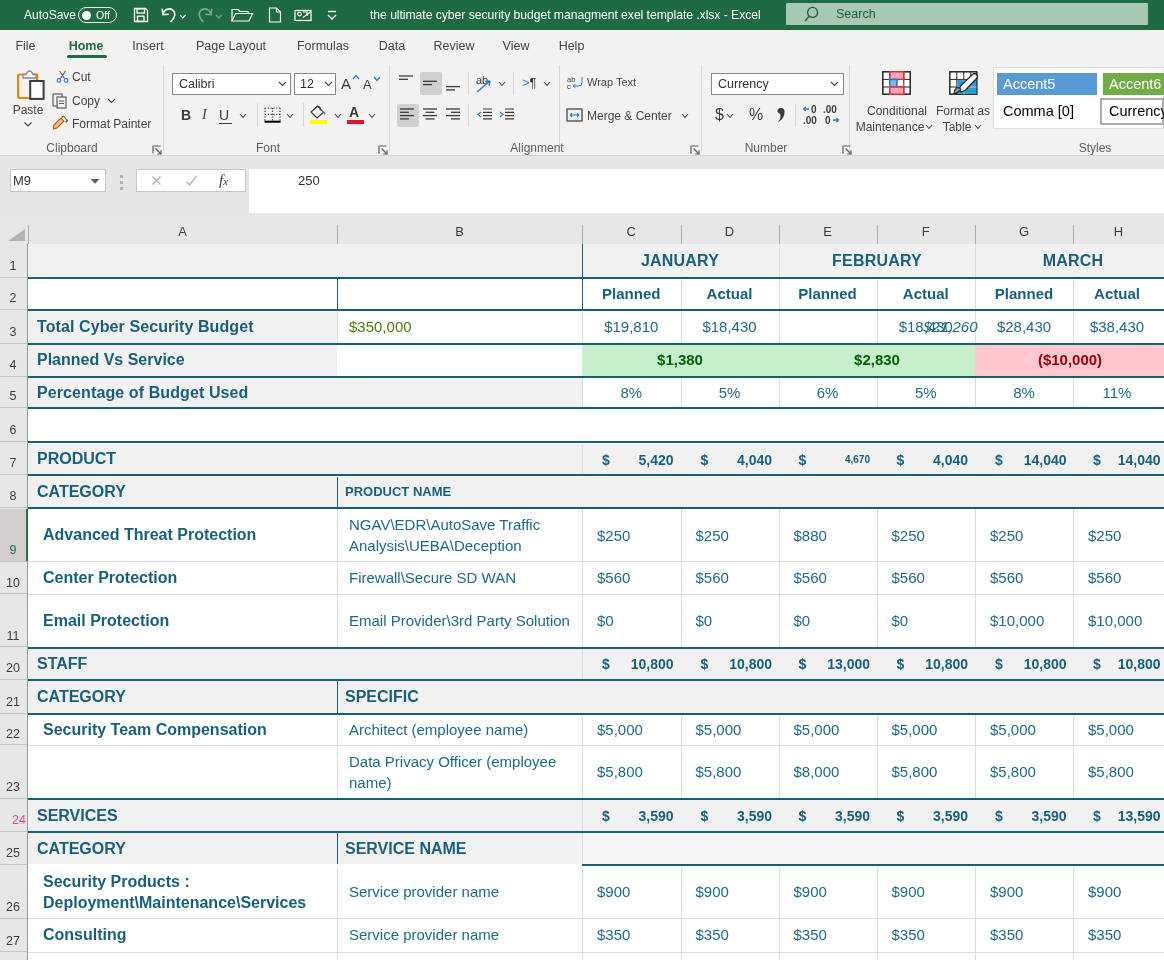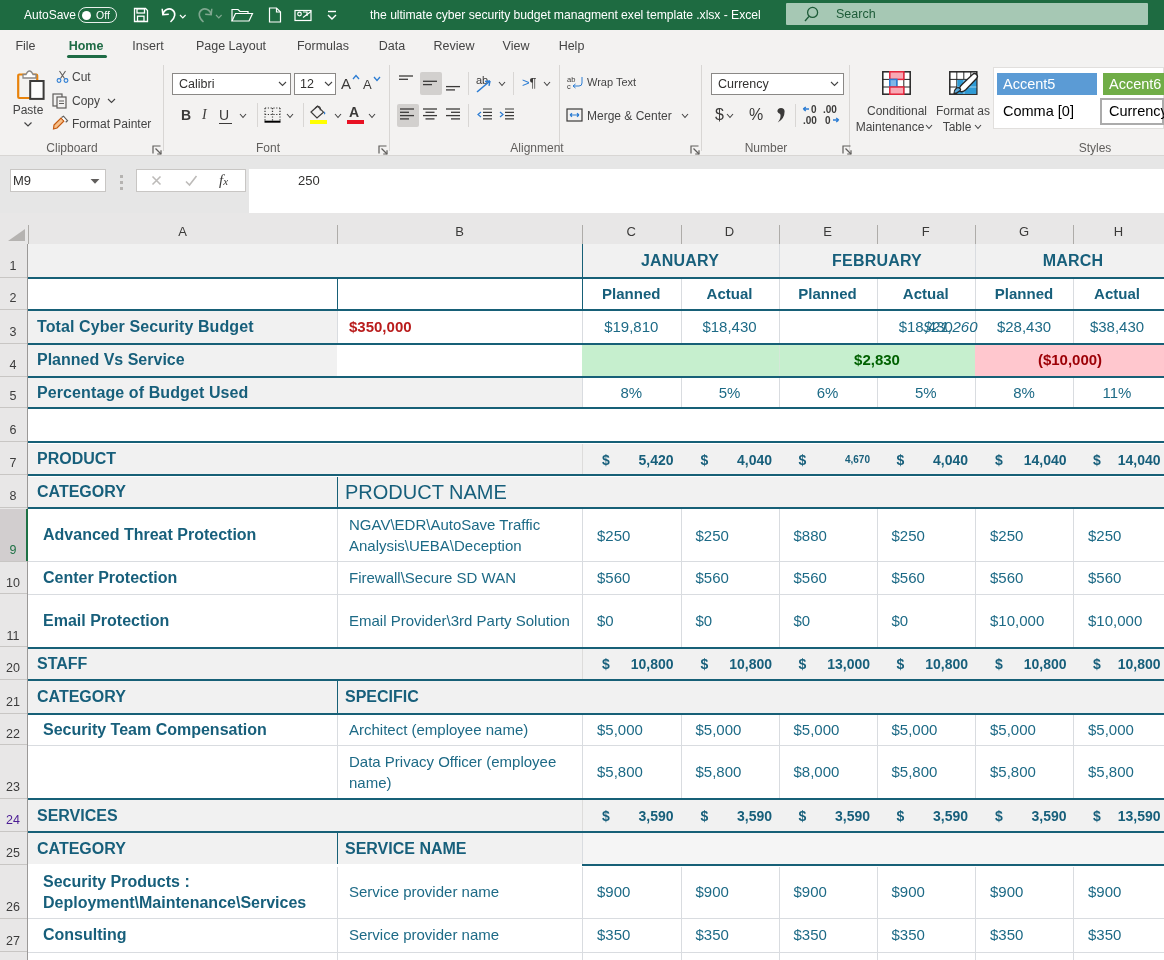--- a/index.html
+++ b/index.html
@@ -374,21 +374,21 @@
 <div class="" style="left:0;top:627.5px;width:26px;height:16px;line-height:16px;text-align:center;font-size:12.5px;color:#3c3c3c;">11</div>
 <div class="" style="left:0px;top:646.0px;width:27px;height:1px;background:#c8c6c4;"></div>
 <div class="" style="left:0;top:660px;width:26px;height:16px;line-height:16px;text-align:center;font-size:12.5px;color:#3c3c3c;">20</div>
 <div class="" style="left:0px;top:678.5px;width:27px;height:1px;background:#c8c6c4;"></div>
 <div class="" style="left:0;top:694px;width:26px;height:16px;line-height:16px;text-align:center;font-size:12.5px;color:#3c3c3c;">21</div>
 <div class="" style="left:0px;top:712.5px;width:27px;height:1px;background:#c8c6c4;"></div>
 <div class="" style="left:0;top:725.5px;width:26px;height:16px;line-height:16px;text-align:center;font-size:12.5px;color:#3c3c3c;">22</div>
 <div class="" style="left:0px;top:744.0px;width:27px;height:1px;background:#c8c6c4;"></div>
 <div class="" style="left:0;top:779px;width:26px;height:16px;line-height:16px;text-align:center;font-size:12.5px;color:#3c3c3c;">23</div>
 <div class="" style="left:0px;top:797.5px;width:27px;height:1px;background:#c8c6c4;"></div>
-<div class="" style="left:0;top:812px;width:26px;height:16px;line-height:16px;text-align:center;font-size:12.5px;color:#4c1d95;">24</div>
+<div class="" style="left:0;top:812px;width:26px;height:16px;line-height:16px;text-align:right;font-size:12.5px;color:#ec4899;">24</div>
 <div class="" style="left:0px;top:830.5px;width:27px;height:1px;background:#c8c6c4;"></div>
 <div class="" style="left:0;top:845px;width:26px;height:16px;line-height:16px;text-align:center;font-size:12.5px;color:#3c3c3c;">25</div>
 <div class="" style="left:0px;top:863.5px;width:27px;height:1px;background:#c8c6c4;"></div>
 <div class="" style="left:0;top:899px;width:26px;height:16px;line-height:16px;text-align:center;font-size:12.5px;color:#3c3c3c;">26</div>
 <div class="" style="left:0px;top:917.5px;width:27px;height:1px;background:#c8c6c4;"></div>
 <div class="" style="left:0;top:932.5px;width:26px;height:16px;line-height:16px;text-align:center;font-size:12.5px;color:#3c3c3c;">27</div>
 <div class="" style="left:0px;top:951.0px;width:27px;height:1px;background:#c8c6c4;"></div>
 <div style="left:28px;top:244px;width:1136px;height:33px;background:#f1f1f1;"></div>
 <div style="left:28px;top:311px;width:309px;height:32px;background:#f1f1f1;"></div>
 <div style="left:28px;top:345px;width:309px;height:31px;background:#f1f1f1;"></div>
@@ -477,28 +477,29 @@
 <div class="" style="left:530px;top:250.5px;width:300px;height:20px;line-height:20px;text-align:center;font-size:16px;font-weight:700;color:#175f7b;white-space:nowrap;letter-spacing:0.2px;">JANUARY</div>
 <div class="" style="left:727px;top:250.5px;width:300px;height:20px;line-height:20px;text-align:center;font-size:16px;font-weight:700;color:#175f7b;white-space:nowrap;letter-spacing:0.2px;">FEBRUARY</div>
 <div class="" style="left:923px;top:250.5px;width:300px;height:20px;line-height:20px;text-align:center;font-size:16px;font-weight:700;color:#175f7b;white-space:nowrap;letter-spacing:0.2px;">MARCH</div>
 <div class="" style="left:481.25px;top:284px;width:300px;height:20px;line-height:20px;text-align:center;font-size:15px;font-weight:700;color:#175f7b;white-space:nowrap;">Planned</div>
 <div class="" style="left:579.5px;top:284px;width:300px;height:20px;line-height:20px;text-align:center;font-size:15px;font-weight:700;color:#175f7b;white-space:nowrap;">Actual</div>
 <div class="" style="left:677.5px;top:284px;width:300px;height:20px;line-height:20px;text-align:center;font-size:15px;font-weight:700;color:#175f7b;white-space:nowrap;">Planned</div>
 <div class="" style="left:775.75px;top:284px;width:300px;height:20px;line-height:20px;text-align:center;font-size:15px;font-weight:700;color:#175f7b;white-space:nowrap;">Actual</div>
 <div class="" style="left:874.0px;top:284px;width:300px;height:20px;line-height:20px;text-align:center;font-size:15px;font-weight:700;color:#175f7b;white-space:nowrap;">Planned</div>
 <div class="" style="left:967.0px;top:284px;width:300px;height:20px;line-height:20px;text-align:center;font-size:15px;font-weight:700;color:#175f7b;white-space:nowrap;">Actual</div>
 <div class="" style="left:37px;top:317px;height:20px;line-height:20px;font-size:16px;font-weight:700;color:#175f7b;white-space:nowrap;letter-spacing:0.1px;">Total Cyber Security Budget</div>
-<div class="" style="left:349px;top:317px;height:20px;line-height:20px;font-size:15px;font-weight:700;color:#b91c1c;white-space:nowrap;">$350,000</div>
+<div class="" style="left:349px;top:317px;height:20px;line-height:20px;font-size:15px;font-weight:400;color:#4d7c0f;white-space:nowrap;">$350,000</div>
 <div class="" style="left:481.25px;top:317px;width:300px;height:20px;line-height:20px;text-align:center;font-size:15px;font-weight:400;color:#1d6a86;white-space:nowrap;">$19,810</div>
 <div class="" style="left:579.5px;top:317px;width:300px;height:20px;line-height:20px;text-align:center;font-size:15px;font-weight:400;color:#1d6a86;white-space:nowrap;">$18,430</div>
 <div class="" style="left:677.5px;top:317px;width:300px;height:20px;line-height:20px;text-align:right;font-size:15px;font-weight:400;color:#1d6a86;white-space:nowrap;font-style:italic;">$21,260</div>
 <div class="" style="left:775.75px;top:317px;width:300px;height:20px;line-height:20px;text-align:center;font-size:15px;font-weight:400;color:#1d6a86;white-space:nowrap;">$18,430</div>
 <div class="" style="left:874.0px;top:317px;width:300px;height:20px;line-height:20px;text-align:center;font-size:15px;font-weight:400;color:#1d6a86;white-space:nowrap;">$28,430</div>
 <div class="" style="left:967.0px;top:317px;width:300px;height:20px;line-height:20px;text-align:center;font-size:15px;font-weight:400;color:#1d6a86;white-space:nowrap;">$38,430</div>
 <div class="" style="left:37px;top:350px;height:20px;line-height:20px;font-size:16px;font-weight:700;color:#175f7b;white-space:nowrap;">Planned Vs Service</div>
+<div class="" style="left:530px;top:350px;width:300px;height:20px;line-height:20px;text-align:center;font-size:15px;font-weight:700;color:#006100;white-space:nowrap;">$1,380</div>
 <div class="" style="left:727px;top:350px;width:300px;height:20px;line-height:20px;text-align:center;font-size:15px;font-weight:700;color:#006100;white-space:nowrap;">$2,830</div>
 <div class="" style="left:920px;top:350px;width:300px;height:20px;line-height:20px;text-align:center;font-size:15px;font-weight:700;color:#9c0006;white-space:nowrap;">($10,000)</div>
 <div class="" style="left:37px;top:382.5px;height:20px;line-height:20px;font-size:16px;font-weight:700;color:#175f7b;white-space:nowrap;letter-spacing:0.1px;">Percentage of Budget Used</div>
 <div class="" style="left:481.25px;top:382.5px;width:300px;height:20px;line-height:20px;text-align:center;font-size:15px;font-weight:400;color:#1d6a86;white-space:nowrap;">8%</div>
 <div class="" style="left:579.5px;top:382.5px;width:300px;height:20px;line-height:20px;text-align:center;font-size:15px;font-weight:400;color:#1d6a86;white-space:nowrap;">5%</div>
 <div class="" style="left:677.5px;top:382.5px;width:300px;height:20px;line-height:20px;text-align:center;font-size:15px;font-weight:400;color:#1d6a86;white-space:nowrap;">6%</div>
 <div class="" style="left:775.75px;top:382.5px;width:300px;height:20px;line-height:20px;text-align:center;font-size:15px;font-weight:400;color:#1d6a86;white-space:nowrap;">5%</div>
 <div class="" style="left:874.0px;top:382.5px;width:300px;height:20px;line-height:20px;text-align:center;font-size:15px;font-weight:400;color:#1d6a86;white-space:nowrap;">8%</div>
 <div class="" style="left:967.0px;top:382.5px;width:300px;height:20px;line-height:20px;text-align:center;font-size:15px;font-weight:400;color:#1d6a86;white-space:nowrap;">11%</div>
 <div class="" style="left:37px;top:449px;height:20px;line-height:20px;font-size:16px;font-weight:700;color:#175f7b;white-space:nowrap;">PRODUCT</div>
@@ -508,21 +509,21 @@
 <div class="" style="left:572.0px;top:449.5px;width:200px;height:20px;line-height:20px;text-align:right;font-size:14px;font-weight:700;color:#175f7b;white-space:nowrap;">4,040</div>
 <div class="" style="left:798.5px;top:449.5px;height:20px;line-height:20px;font-size:14px;font-weight:700;color:#175f7b;white-space:nowrap;">$</div>
 <div class="" style="left:670.0px;top:449.5px;width:200px;height:20px;line-height:20px;text-align:right;font-size:10px;font-weight:700;color:#175f7b;white-space:nowrap;">4,670</div>
 <div class="" style="left:896.5px;top:449.5px;height:20px;line-height:20px;font-size:14px;font-weight:700;color:#175f7b;white-space:nowrap;">$</div>
 <div class="" style="left:768.0px;top:449.5px;width:200px;height:20px;line-height:20px;text-align:right;font-size:14px;font-weight:700;color:#175f7b;white-space:nowrap;">4,040</div>
 <div class="" style="left:995px;top:449.5px;height:20px;line-height:20px;font-size:14px;font-weight:700;color:#175f7b;white-space:nowrap;">$</div>
 <div class="" style="left:866.5px;top:449.5px;width:200px;height:20px;line-height:20px;text-align:right;font-size:14px;font-weight:700;color:#175f7b;white-space:nowrap;">14,040</div>
 <div class="" style="left:1093px;top:449.5px;height:20px;line-height:20px;font-size:14px;font-weight:700;color:#175f7b;white-space:nowrap;">$</div>
 <div class="" style="left:960.5px;top:449.5px;width:200px;height:20px;line-height:20px;text-align:right;font-size:14px;font-weight:700;color:#175f7b;white-space:nowrap;">14,040</div>
 <div class="" style="left:37px;top:481.5px;height:20px;line-height:20px;font-size:16px;font-weight:700;color:#175f7b;white-space:nowrap;">CATEGORY</div>
-<div class="" style="left:345px;top:481.5px;height:20px;line-height:20px;font-size:20px;font-weight:400;color:#175f7b;white-space:nowrap;">PRODUCT NAME</div>
+<div class="" style="left:345px;top:481.5px;height:20px;line-height:20px;font-size:13px;font-weight:700;color:#175f7b;white-space:nowrap;">PRODUCT NAME</div>
 <div class="" style="left:43px;top:525px;height:20px;line-height:20px;font-size:16px;font-weight:700;color:#175f7b;white-space:nowrap;">Advanced Threat Protection</div>
 <div class="" style="left:349px;top:515px;height:20px;line-height:20px;font-size:15px;font-weight:400;color:#1d6a86;white-space:nowrap;">NGAV\EDR\AutoSave Traffic</div>
 <div class="" style="left:349px;top:536px;height:20px;line-height:20px;font-size:15px;font-weight:400;color:#1d6a86;white-space:nowrap;">Analysis\UEBA\Deception</div>
 <div class="" style="left:597px;top:525.5px;height:20px;line-height:20px;font-size:15px;font-weight:400;color:#1d6a86;white-space:nowrap;">$250</div>
 <div class="" style="left:695.5px;top:525.5px;height:20px;line-height:20px;font-size:15px;font-weight:400;color:#1d6a86;white-space:nowrap;">$250</div>
 <div class="" style="left:793.5px;top:525.5px;height:20px;line-height:20px;font-size:15px;font-weight:400;color:#1d6a86;white-space:nowrap;">$880</div>
 <div class="" style="left:891.5px;top:525.5px;height:20px;line-height:20px;font-size:15px;font-weight:400;color:#1d6a86;white-space:nowrap;">$250</div>
 <div class="" style="left:990px;top:525.5px;height:20px;line-height:20px;font-size:15px;font-weight:400;color:#1d6a86;white-space:nowrap;">$250</div>
 <div class="" style="left:1088px;top:525.5px;height:20px;line-height:20px;font-size:15px;font-weight:400;color:#1d6a86;white-space:nowrap;">$250</div>
 <div class="" style="left:43px;top:568px;height:20px;line-height:20px;font-size:16px;font-weight:700;color:#175f7b;white-space:nowrap;">Center Protection</div>

